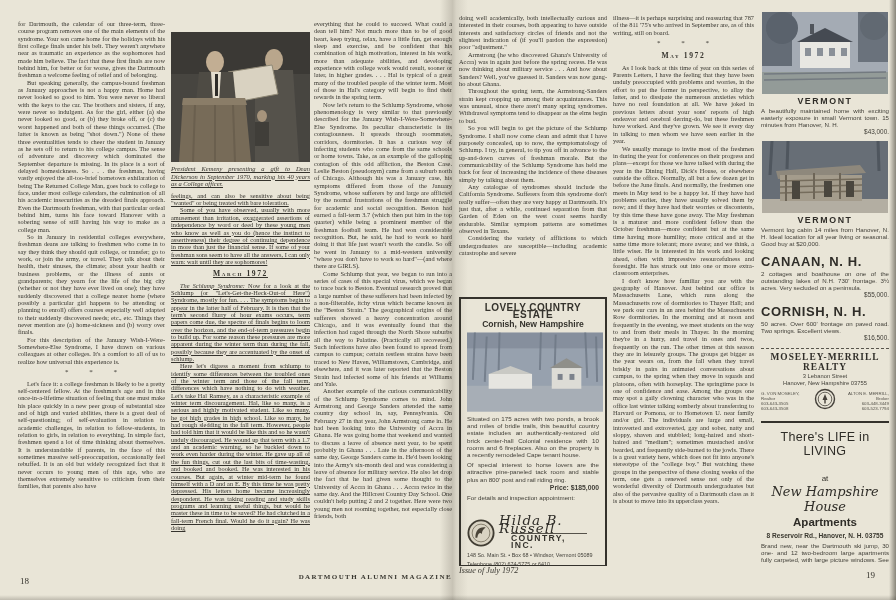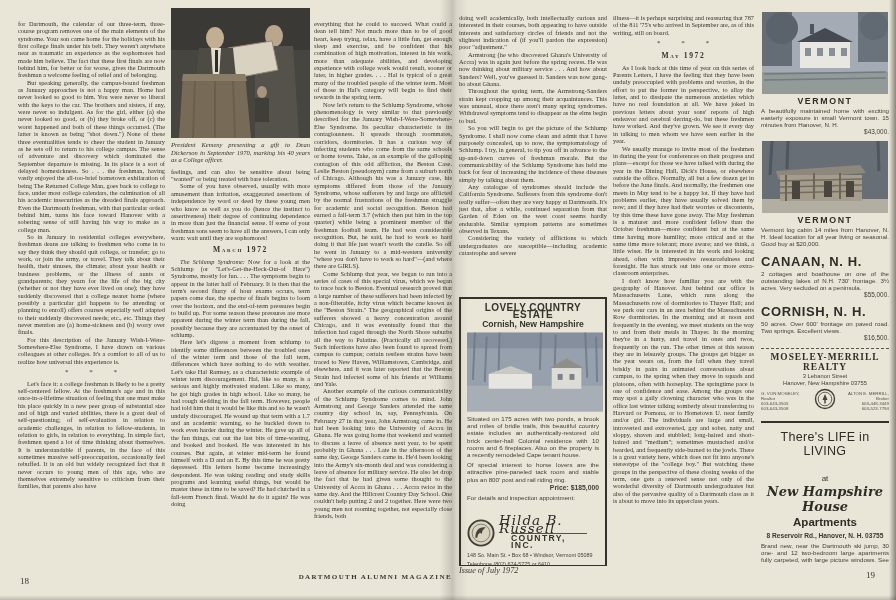--- a/index.html
+++ b/index.html
@@ -7,21 +7,21 @@
           font-family:"Liberation Serif",serif;color:#35332d;}
   .col{position:absolute;overflow:hidden;text-align:justify;}
   .article{font-size:6.35px;line-height:7.35px;}
   .para,.plist p{margin:0;text-indent:9px;}
   .plist.cont p:first-child{text-indent:0;}
   .noind{text-indent:0;}
   .stars{text-align:center;word-spacing:17px;font-size:7px;letter-spacing:1px;margin:4px 0 3px;text-indent:0;}
   .date-head{margin:5px 0 4px;text-align:center;font-variant:small-caps;letter-spacing:1.6px;
              font-size:7.6px;font-weight:bold;}
   .col-l1{left:18px;top:20px;width:147px;height:546px;}
-  .col-l2{left:171px;top:8px;width:139px;height:546px;}
+  .col-l2{left:171px;top:32px;width:139px;height:546px;text-decoration:underline;}
   .col-l3{left:314px;top:20px;width:138px;height:546px;}
   .col-r1{left:459px;top:14px;width:148px;height:552px;text-align:left;}
   .col-r2{left:613px;top:14px;width:141px;height:552px;}
   .col-r3{left:761px;top:12px;width:128px;height:552px;}
   .photo-frame{line-height:0;margin:0 0 2px 0;}
   .photo-frame svg{display:block;}
   .caption{font-style:italic;margin:3px 0 4px;text-indent:0;font-size:6.5px;line-height:7.6px;}
   .colA-text{height:280px;overflow:hidden;}
   
   .ad{font-family:"Liberation Sans",sans-serif;}
@@ -46,21 +46,21 @@
   .listing-price{font-size:6.4px;text-align:right;color:#403e37;}
   .moseley{border-top:1px dashed #57544b;padding-top:3px;margin-top:7px;text-align:center;}
   .moseley-name{font-family:"Liberation Serif",serif;font-weight:bold;font-size:9.4px;letter-spacing:1px;color:#2f2d28;}
   .moseley-addr{font-size:5.8px;margin-top:1px;color:#45433c;}
   .moseley-row{display:flex;align-items:center;justify-content:space-between;margin-top:2px;}
   .agent{font-size:4.4px;line-height:5.2px;color:#55524a;text-align:left;width:46px;}
   .agent.right{text-align:right;}
   .apartments{border-top:2px solid #34322c;margin-top:7px;padding-top:7px;text-align:center;}
   .apt-line1{font-size:12.5px;color:#2f2d28;letter-spacing:.3px;}
   .apt-at{font-size:8px;margin-top:16px;}
-  .apt-house{font-family:"DejaVu Serif",serif;font-style:italic;font-weight:bold;font-size:13px;margin-top:1px;color:#2f2d28;}
+  .apt-house{font-family:"DejaVu Serif",serif;font-style:italic;font-weight:normal;font-size:13px;margin-top:1px;color:#2f2d28;}
   .apt-apartments{font-weight:bold;font-size:11.5px;margin-top:2px;color:#2f2d28;}
   .apt-addr{font-weight:bold;font-size:6.6px;margin:4px 0 3px;color:#3a382f;}
   
   .pagenum{position:absolute;font-size:9px;color:#35332d;}
   .pn-left{left:20px;top:576px;}
   .pn-right{left:866px;top:570px;}
   .mag-title{position:absolute;left:280px;top:573px;width:172px;text-align:right;
              font-size:7px;letter-spacing:1.4px;font-weight:bold;color:#3a3831;}
   .issue{position:absolute;left:459px;top:566px;font-style:italic;font-size:8.2px;color:#35332d;}
   .gutter{position:absolute;left:440px;top:0;width:28px;height:600px;pointer-events:none;

